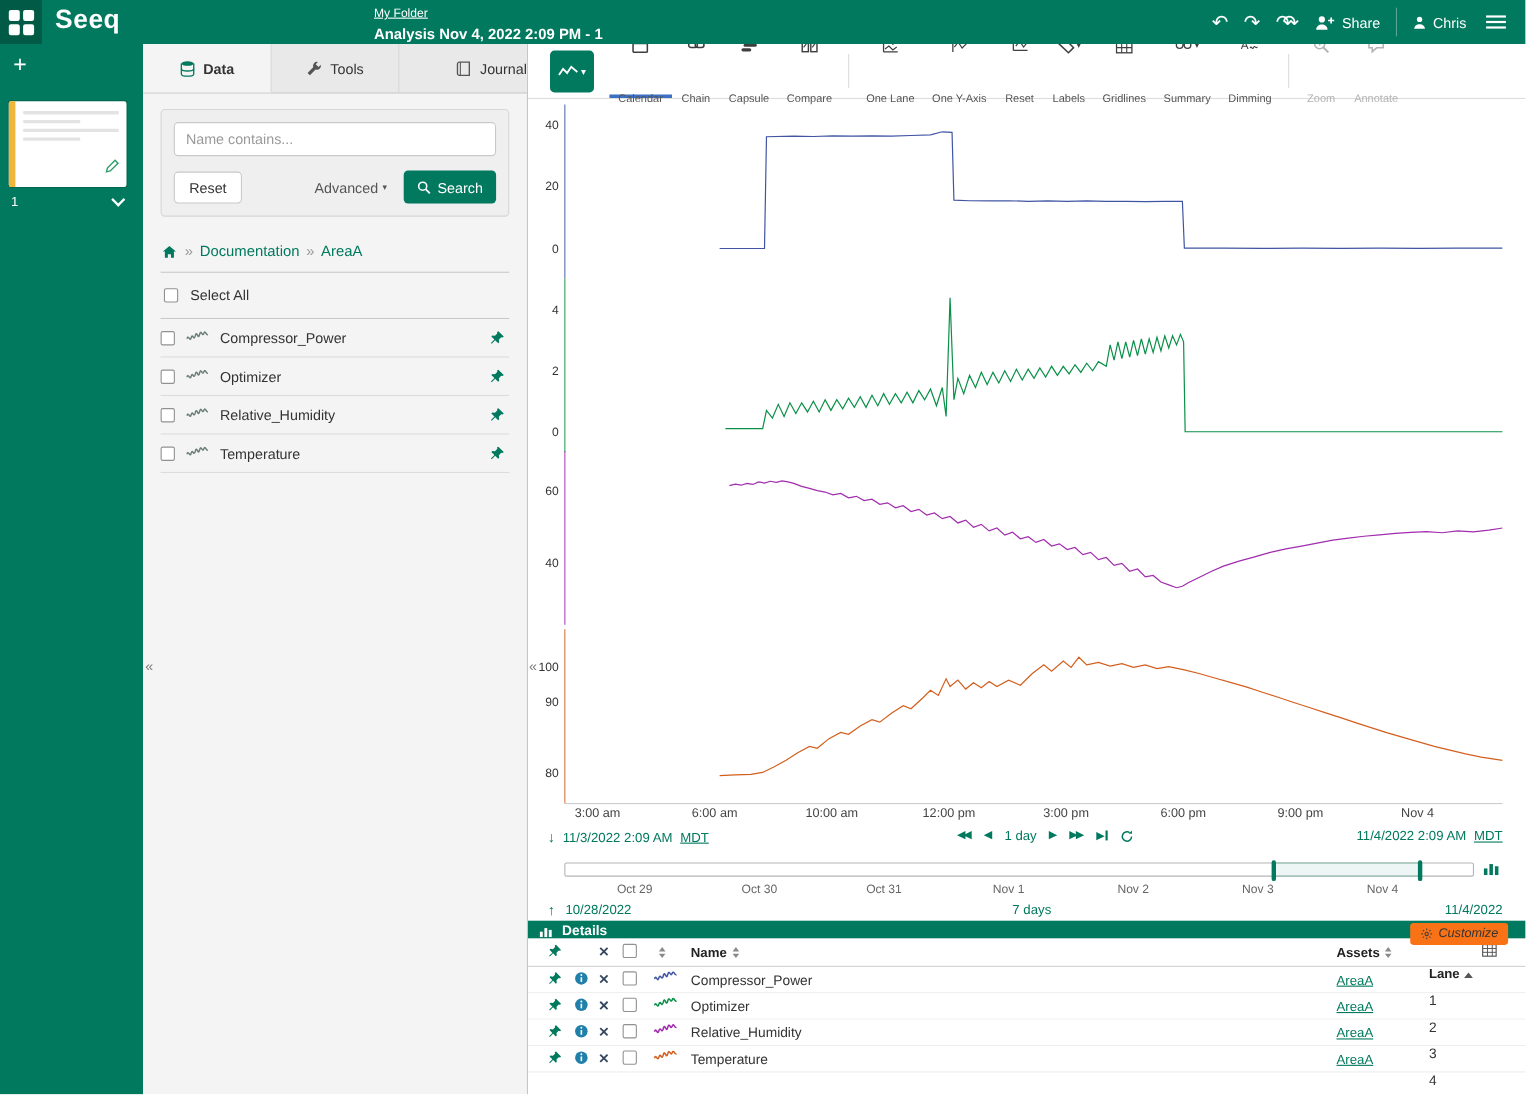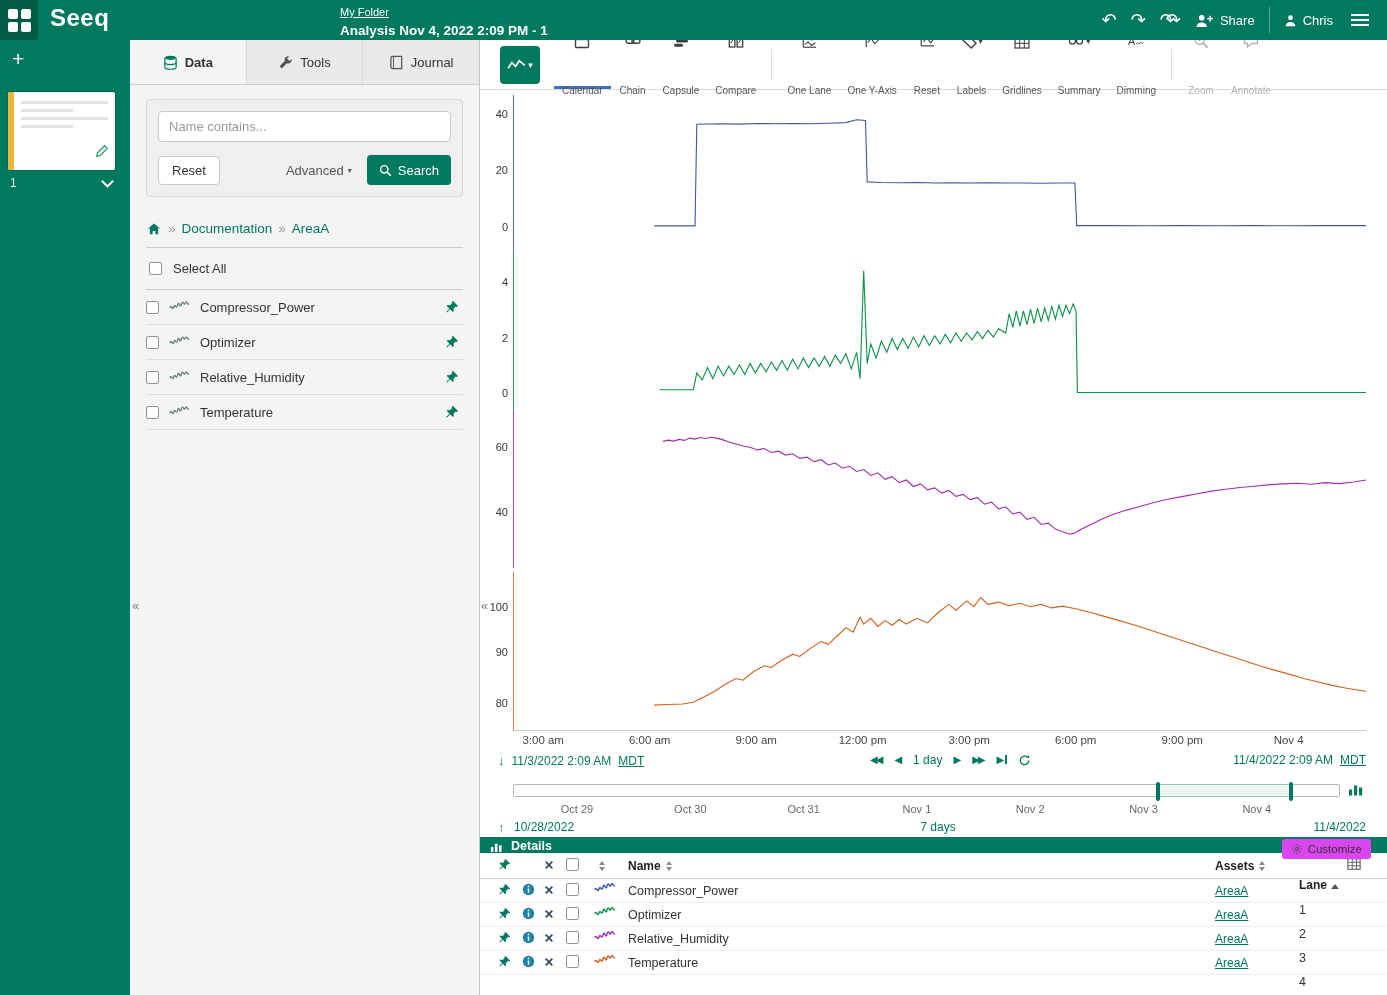--- a/index.html
+++ b/index.html
@@ -39,21 +39,21 @@
   .ws-num { font-size:12px; }
   .chev { width:9px; height:9px; border-right:2px solid #fff; border-bottom:2px solid #fff; transform:rotate(45deg); margin:-4px 4px 0 0; cursor:pointer; }
 
   .collapse { position:absolute; font-size:13px; color:#7d7d7d; cursor:pointer; z-index:4; }
   .c1 { left:2px; top:558px; } .c2 { left:1px; top:558px; }
 
   
   .panel { position:absolute; left:130px; top:40px; width:350px; height:955px; background:#f4f4f4; border-right:1px solid #c6c6c6; }
   .tabs { height:45px; display:flex; border-bottom:1px solid #ccc; background:#e9e9e9; }
   .tab { flex:1; display:flex; align-items:center; justify-content:center; gap:7px; font-size:13px; color:#333; border-right:1px solid #d8d8d8; cursor:pointer; }
-  .tab:last-child { border-right:none; }
+  .tab:last-child { border-right:none;justify-content:flex-end; }
   .tab .ic { width:15px; height:15px; color:#555; }
   .tab.active { background:#f4f4f4; font-weight:bold; }
   .tab.active .ic { color:var(--green); }
 
   .searchbox { margin:14px 16px 0; background:#efefef; border:1px solid #d6d6d6; border-radius:4px; padding:11px; }
   .searchbox input { width:100%; height:31px; border:1px solid #c9c9c9; border-radius:4px; padding:0 10px; font-size:13px; color:#333; background:#fff; font-family:inherit; }
   .searchbox input::placeholder { color:#9a9a9a; }
   .search-row { margin-top:13px; display:flex; align-items:center; }
   .btn-reset { background:#fff; border:1px solid #c9c9c9; border-radius:4px; padding:6px 13px; font-size:13px; color:#333; cursor:pointer; font-family:inherit; }
   .advanced { margin-left:auto; font-size:13px; color:#555; margin-right:15px; cursor:pointer; display:flex; align-items:center; gap:4px; }
@@ -122,21 +122,21 @@
   .ov-range { position:absolute; left:0; top:780px; width:100%; font-size:12px; color:var(--green); }
   .ov-range .up { position:absolute; left:18px; }
   .ov-range a { color:var(--green); text-decoration:none; cursor:pointer; }
   .ov-range .start { position:absolute; left:34px; }
   .ov-range .mid { position:absolute; left:458px; transform:translateX(-50%); cursor:pointer; }
   .ov-range .end { position:absolute; right:21px;text-align:right; }
 
   .details { position:absolute; left:0; top:797px; width:100%; }
   .d-head { height:16px; background:var(--green); color:#fff; display:flex; align-items:flex-end; padding-left:10px; gap:8px; font-size:12.5px; font-weight:bold; position:relative; }
   .d-head .ic { width:13px; height:12px; color:#fff; }
-  .customize { position:absolute; right:16px; top:2px; height:20px; background:#d946ef; border:none; border-radius:3px; display:flex; align-items:center; gap:5px; font-size:11.5px; color:#333; padding:0 9px; cursor:pointer; font-family:inherit; }
+  .customize { position:absolute; right:16px; top:2px; height:20px; background:#f97316; border:none; border-radius:3px; display:flex; align-items:center; gap:5px; font-size:11.5px; color:#333; padding:0 9px; cursor:pointer; font-family:inherit;font-style:italic; }
   .customize .ic { width:12px; height:12px; color:#444; }
 
   .d-cols { display:flex; align-items:center; height:26px; border-bottom:1px solid #ccc; font-size:12px; font-weight:bold; color:#222; padding-left:18px; background:#fff; }
   .drow { display:flex; align-items:center; height:24px; border-bottom:1px solid #ededed; font-size:12.5px; color:#333; background:#fff; }
   .drow, .d-cols { padding-left:18px; }
   .col-pin { width:24px; } .col-info { width:22px; } .col-x { width:22px; } .col-cb { width:28px; }
   .col-sig { width:34px; } .col-name { flex:1; } .col-asset { width:84px; }
   .col-lane { width:48px; text-align:left;margin-top:38px; } .col-end { width:40px; }
   .ic-pin { width:13px; height:13px; color:var(--green); display:inline-block; cursor:pointer; }
   .ic-info { width:13px; height:13px; color:#2180a9; display:inline-block; cursor:pointer; }
@@ -557,34 +557,34 @@
           <div class="tick" style="top: 96.3706px;">40</div>
         </div>
       <div class="yaxis" style="background: rgb(161, 44, 174);"></div>
       <svg class="plot" width="852" height="158">
           <polyline points="149.1,31.4 154.4,30.1 159.8,31.1 165.1,29.4 170.4,30.4 175.7,28.1 181.0,29.1 186.4,27.5 191.7,28.5 197.0,27.2 202.3,28.1 207.7,29.4 214.8,32.1 221.9,34.0 229.0,36.0 236.1,37.3 243.2,39.9 250.3,38.6 257.4,42.5 264.5,41.2 271.6,45.1 278.7,43.8 285.8,48.4 292.9,47.1 300.0,51.7 307.1,49.7 314.2,55.0 321.3,53.0 328.4,58.2 335.5,56.3 342.6,61.5 349.7,59.5 356.8,65.4 363.9,62.8 371.0,69.3 378.1,66.7 385.2,72.6 392.3,70.0 399.4,76.5 406.5,73.9 413.6,79.8 420.7,77.9 427.8,83.1 434.9,80.5 442.0,86.4 449.1,84.4 456.2,89.6 463.3,87.7 470.4,94.2 477.5,92.2 484.6,98.8 491.7,96.8 498.8,104.0 505.9,102.1 513.0,109.3 520.1,107.3 527.2,114.5 534.3,113.2 541.4,119.1 548.5,121.7 555.6,124.3 560.9,123.0 566.2,119.7 576.9,114.5 587.5,109.3 598.2,104.7 612.4,100.1 626.6,96.2 640.8,92.2 655.0,89.0 669.2,86.4 683.4,83.7 697.6,81.1 711.8,79.2 726.0,77.5 740.2,76.2 754.4,74.9 768.6,73.9 782.8,73.3 797.0,74.3 811.2,72.6 825.4,73.6 839.6,72.0 852.0,70.0" fill="none" stroke="#a12cae" stroke-width="1.1"></polyline>
         </svg>
     </div>
     <div class="lane" style="top:532px">
       <div class="ticks">
           <div class="tick" style="top: 9.20513px; margin-top: 20px;">100</div>
-          <div class="tick" style="top: 74px; text-align: right;">90</div>
+          <div class="tick" style="top: 61px; text-align: right;">90</div>
           <div class="tick" style="top: 124.956px;">80</div>
         </div>
       <div class="yaxis" style="background: rgb(211, 95, 30);"></div>
       <svg class="plot" width="852" height="158">
           <polyline points="140.2,133.1 154.4,132.5 168.6,132.0 179.3,130.2 189.9,125.0 200.6,119.2 211.2,112.3 221.9,106.5 229.0,108.2 239.6,99.5 250.3,93.8 257.4,95.5 268.0,88.0 278.7,82.2 285.8,84.5 296.4,76.4 307.1,69.5 314.2,72.3 324.8,62.5 331.9,55.6 339.0,60.2 346.1,45.1 349.7,52.1 356.8,46.3 363.9,54.4 371.0,48.6 378.1,53.2 385.2,47.5 392.3,52.1 402.9,46.3 413.6,50.9 424.2,40.5 434.9,32.4 442.0,38.2 452.6,28.9 459.7,34.7 466.8,25.5 473.9,32.4 484.6,30.1 495.2,33.6 505.9,31.3 516.5,34.7 527.2,32.4 537.8,35.9 548.5,34.1 562.7,37.0 576.9,40.5 591.1,44.6 605.3,48.6 619.5,52.7 633.7,57.3 647.9,61.9 662.1,66.6 676.3,71.2 690.5,75.8 704.7,80.4 718.9,85.1 733.1,89.7 747.3,94.3 761.5,98.4 775.7,102.4 789.9,106.5 804.1,110.0 818.3,113.4 832.5,116.3 852.0,119.2" fill="none" stroke="#d35f1e" stroke-width="1.1"></polyline>
         </svg>
     </div>
 
     <div class="xaxis-line"></div>
     <div id="xlabels">
         <div class="xlab" style="left: 63.175px;">3:00 am</div>
         <div class="xlab" style="left: 169.675px;">6:00 am</div>
-        <div class="xlab" style="left: 276.175px;">9:00 am</div>
+        <div class="xlab" style="left: 276.175px;">10:00 am</div>
         <div class="xlab" style="left: 382.675px;">12:00 pm</div>
         <div class="xlab" style="left: 489.175px;">3:00 pm</div>
         <div class="xlab" style="left: 595.675px;">6:00 pm</div>
         <div class="xlab" style="left: 702.175px;">9:00 pm</div>
         <div class="xlab" style="left: 808.675px;">Nov 4</div>
       </div>
 
     <div class="timebar">
       <div class="tb-left">
         <span class="arrow-g">↓</span>

